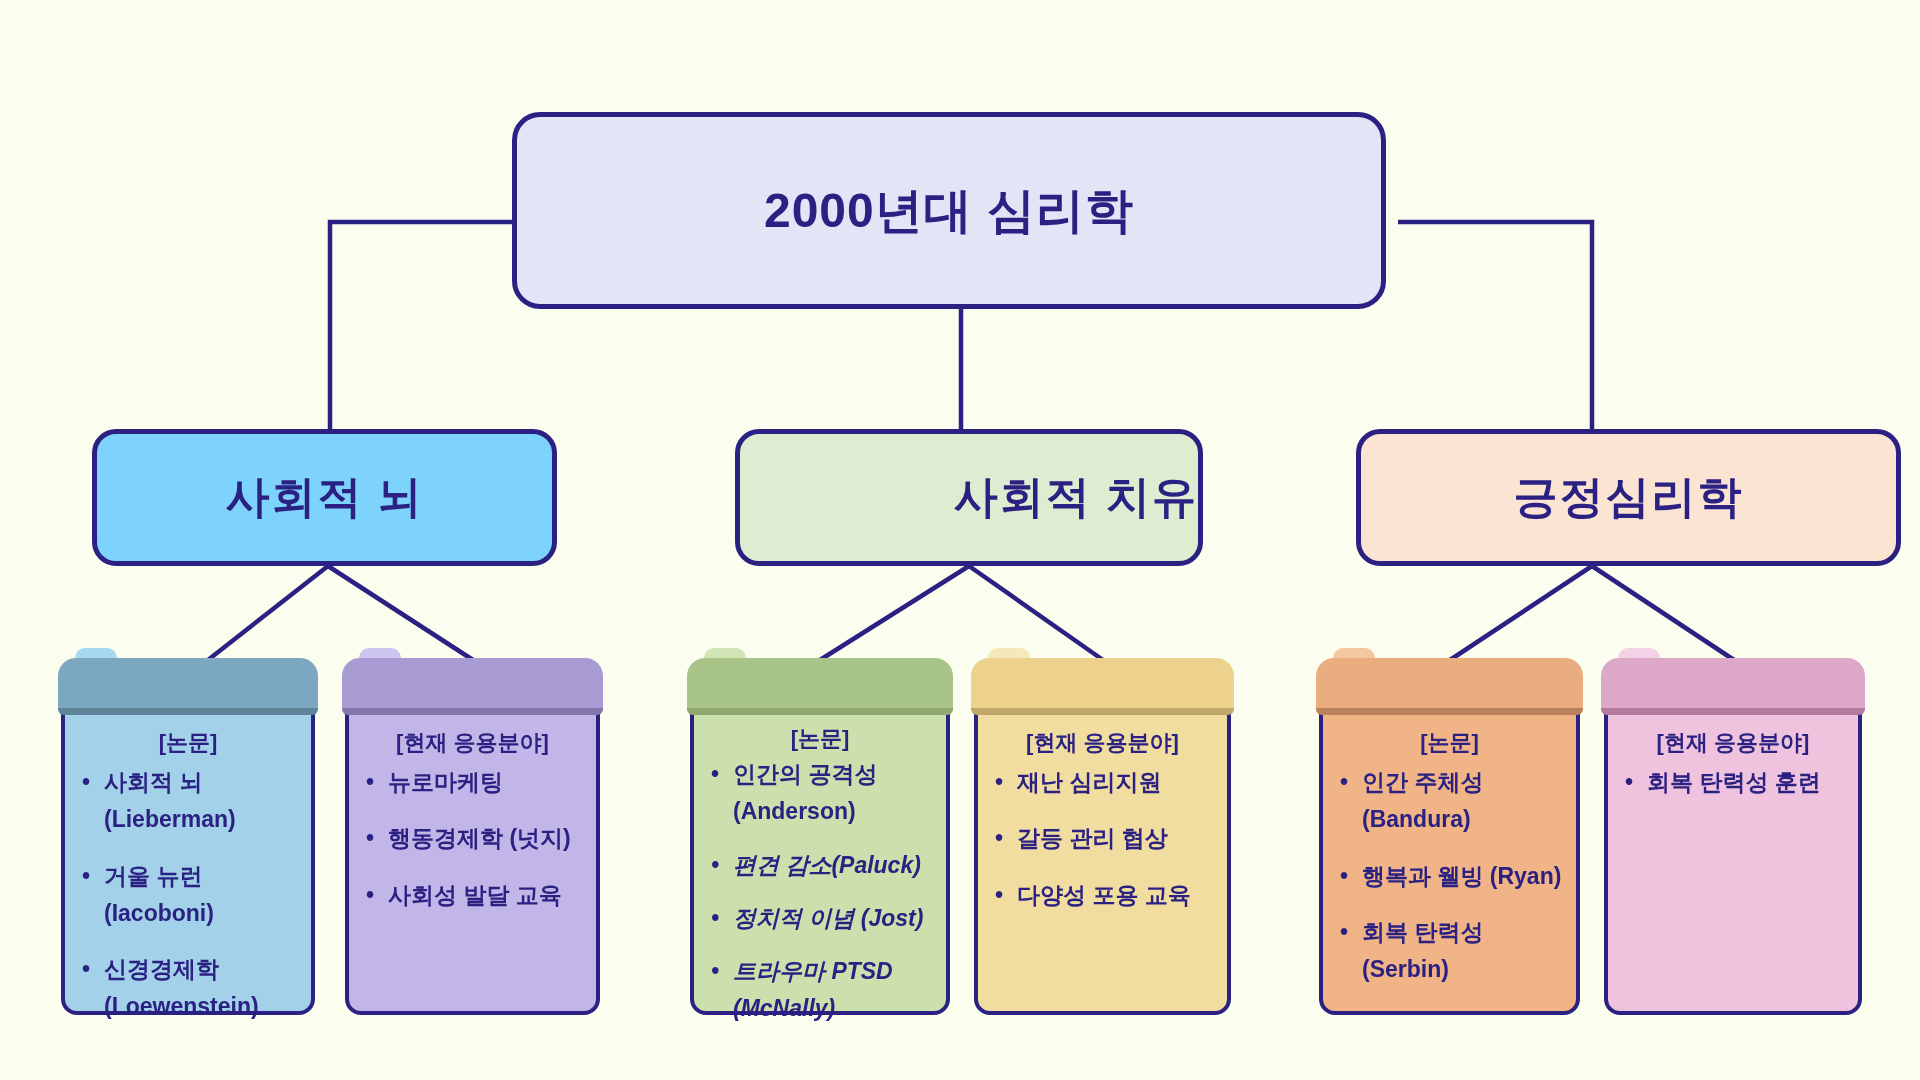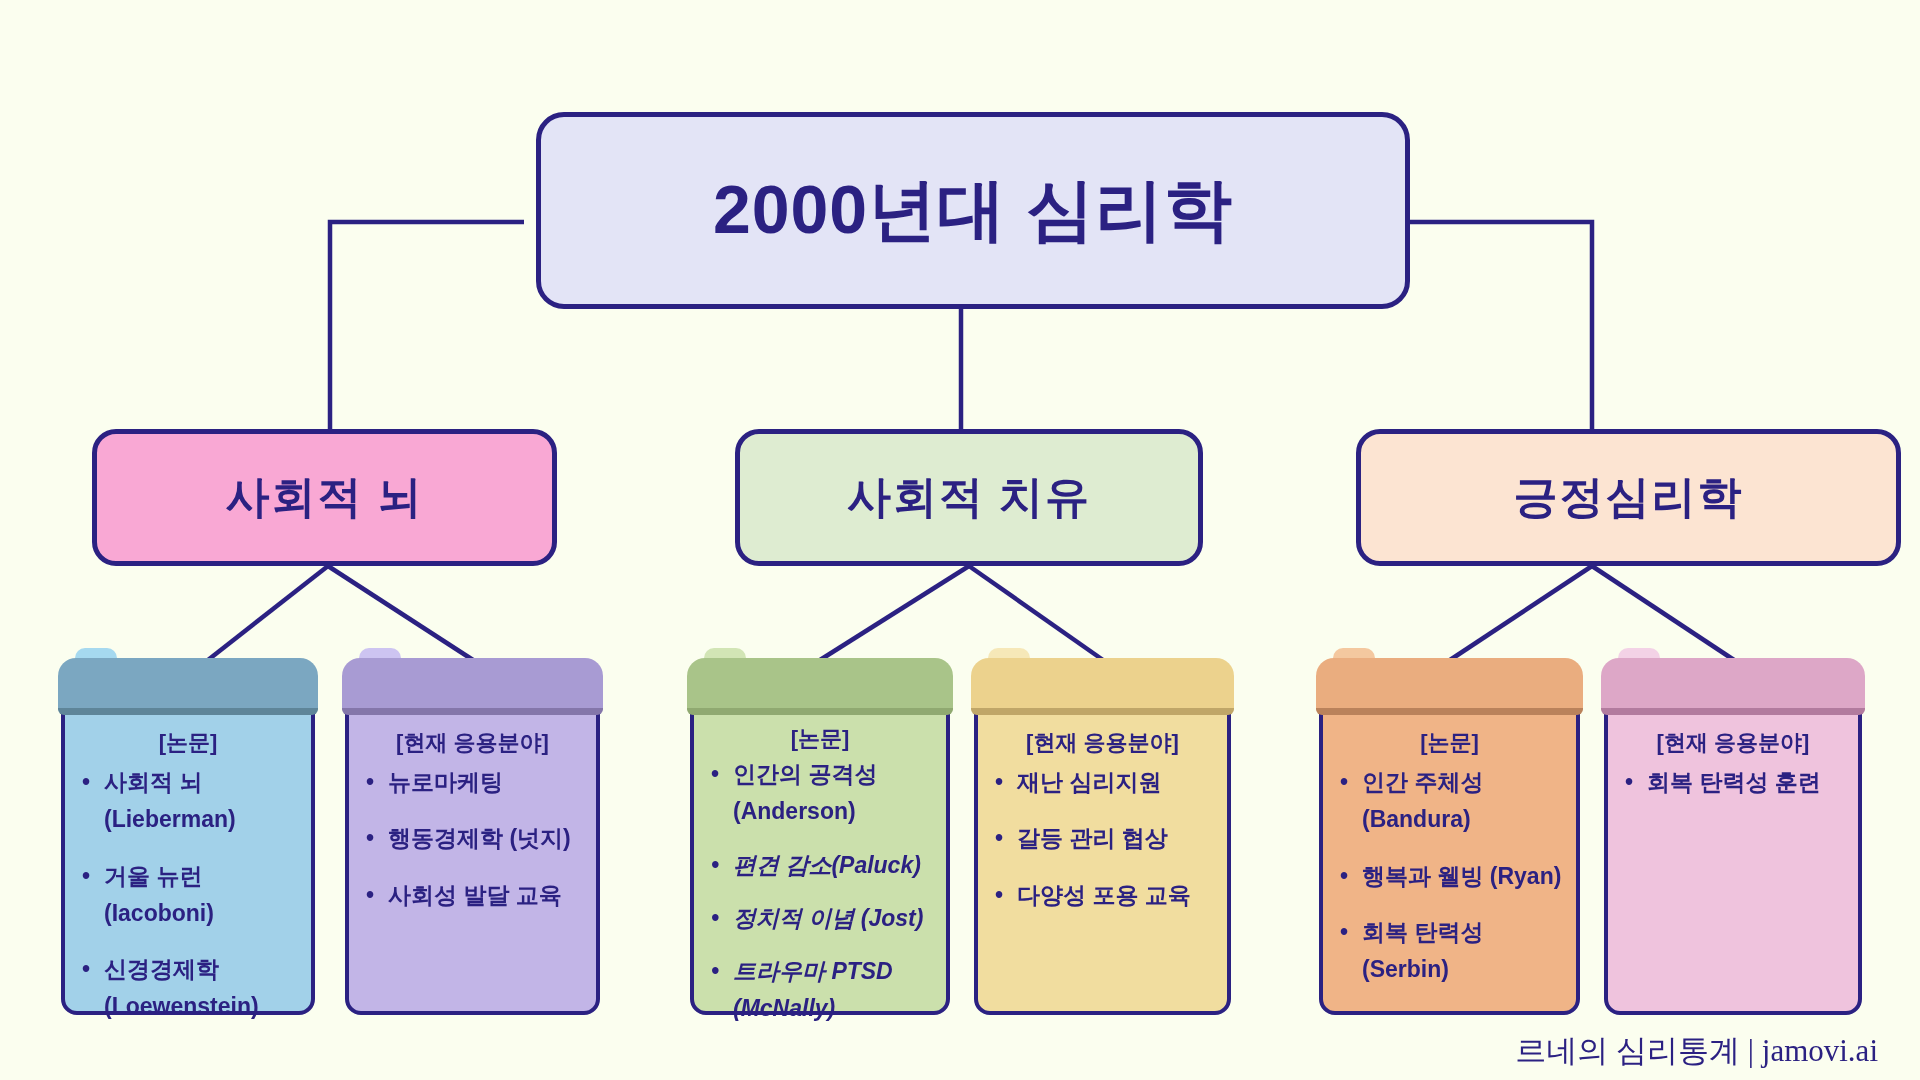--- a/index.html
+++ b/index.html
@@ -9,26 +9,26 @@
     color:#2b2182;
   }
   svg.connectors{position:absolute;left:0;top:0;z-index:0;}
 
   .node{
     position:absolute;border:5px solid #2b2182;display:flex;
     align-items:center;justify-content:center;text-align:center;
     color:#2b2182;font-weight:800;z-index:1;box-sizing:border-box;
   }
   .title-node{
-    left:536px;top:112px;width:874px;height:197px;border-radius:28px;
-    background:#e3e4f6;font-size:68px;letter-spacing:1px;
+    left:512px;top:112px;width:874px;height:197px;border-radius:28px;
+    background:#e3e4f6;font-size:48px;letter-spacing:1px;
   }
   .branch{top:429px;height:137px;border-radius:24px;font-size:44px;letter-spacing:2px;}
-  .branch-0{left:92px;width:465px;background:#f9a8d4;}
-  .branch-1{left:735px;width:468px;background:#deecd1;}
+  .branch-0{left:92px;width:465px;background:#7dd3fc;}
+  .branch-1{left:735px;width:468px;background:#deecd1;justify-content:flex-end;}
   .branch-2{left:1356px;width:545px;background:#fce4d2;}
 
   .card{position:absolute;top:658px;height:357px;z-index:1;}
   .card .body{
     position:absolute;left:0;right:0;top:26px;bottom:0;box-sizing:border-box;
     border:4px solid #2b2182;border-radius:16px;z-index:1;
     padding:40px 8px 8px 8px;
   }
   .card .tab{
     position:absolute;top:-10px;left:14px;width:42px;height:46px;
@@ -174,15 +174,14 @@
     <div class="tab"></div>
     <div class="strip"></div>
     <div class="body">
       <div class="card-heading">[현재 응용분야]</div>
       <ul class="card-list">
           <li>회복 탄력성 훈련</li>
         </ul>
     </div>
   </div>
 
-  <div class="footer-credit">르네의 심리통계 | jamovi.ai</div>
 
 </div>
 
 </body></html>

